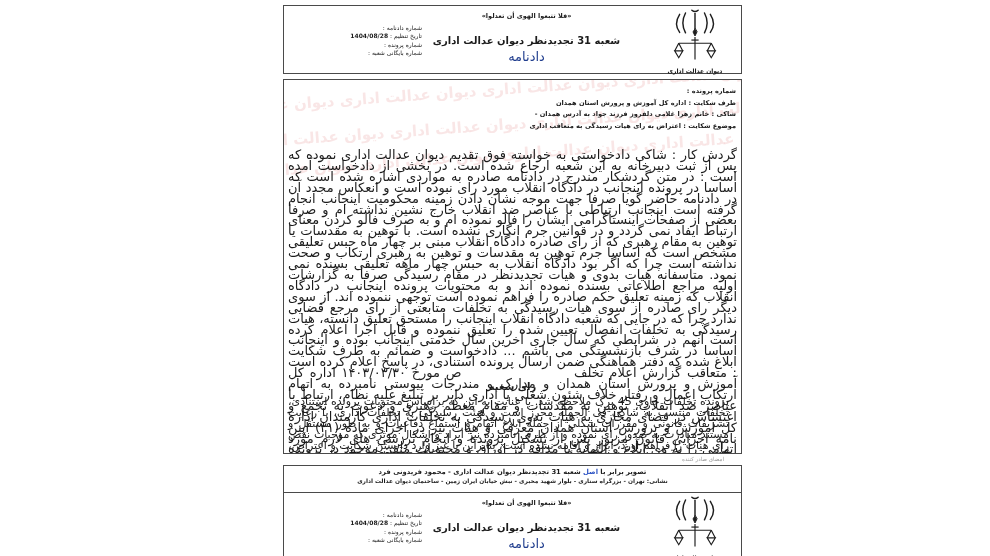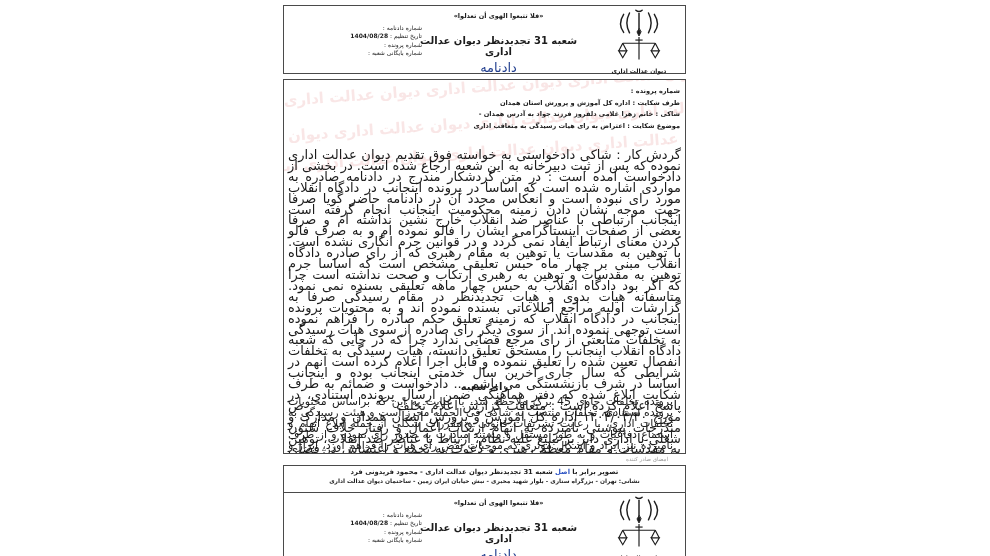--- a/index.html
+++ b/index.html
@@ -1,20 +1,20 @@
 <!DOCTYPE html>
 <html lang="fa"><head>
 <meta charset="utf-8">
 <style>
   html,body{margin:0;padding:0;}
   body{
     width:990px;height:556px;overflow:hidden;background:#ffffff;position:relative;
     font-family:"DejaVu Sans","Liberation Sans",sans-serif;
   }
-  .doc{position:absolute;left:283px;width:403px;direction:rtl;color:#1c1c1c;}
+  .doc{position:absolute;left:283px;width:459px;direction:rtl;color:#1c1c1c;}
   #page1{top:5px;}
   #page2{top:492px;}
 
   
   .hdr{position:relative;border:1px solid #4a4a4a;height:67px;background:#fff;}
   .emblem-wrap{position:absolute;right:8px;top:2px;width:76px;text-align:center;}
   .emblem-caption{font-size:6px;font-weight:bold;margin-top:-1px;}
   .hdr-center{position:absolute;right:100px;left:128px;top:6px;text-align:center;}
   .verse{font-size:6.5px;font-weight:bold;}
   .branch{font-size:10px;font-weight:bold;margin-top:15px;}

